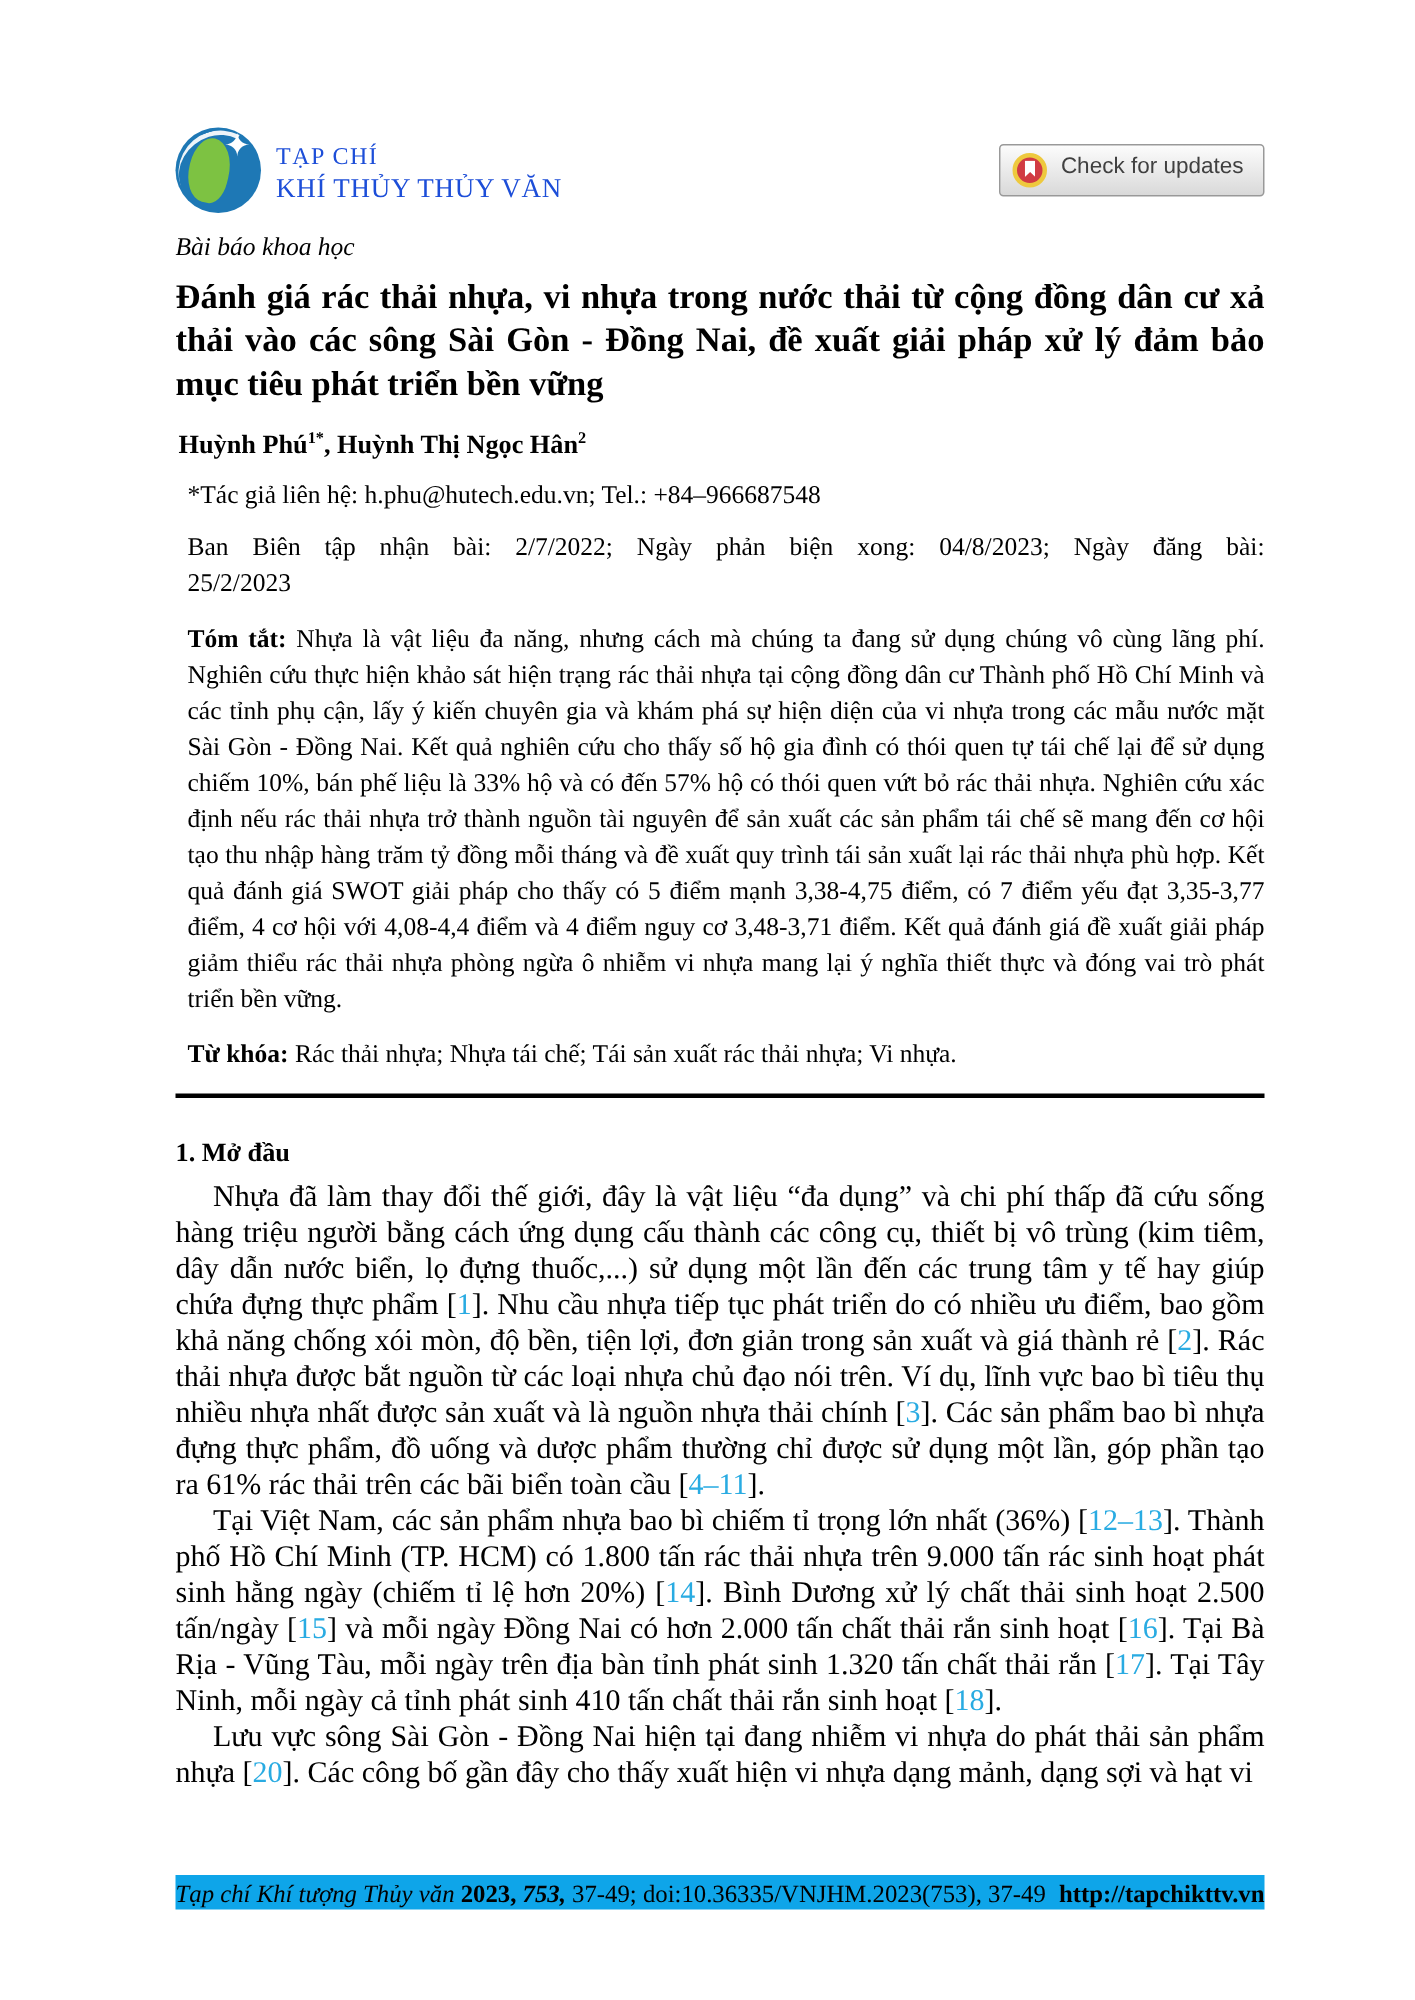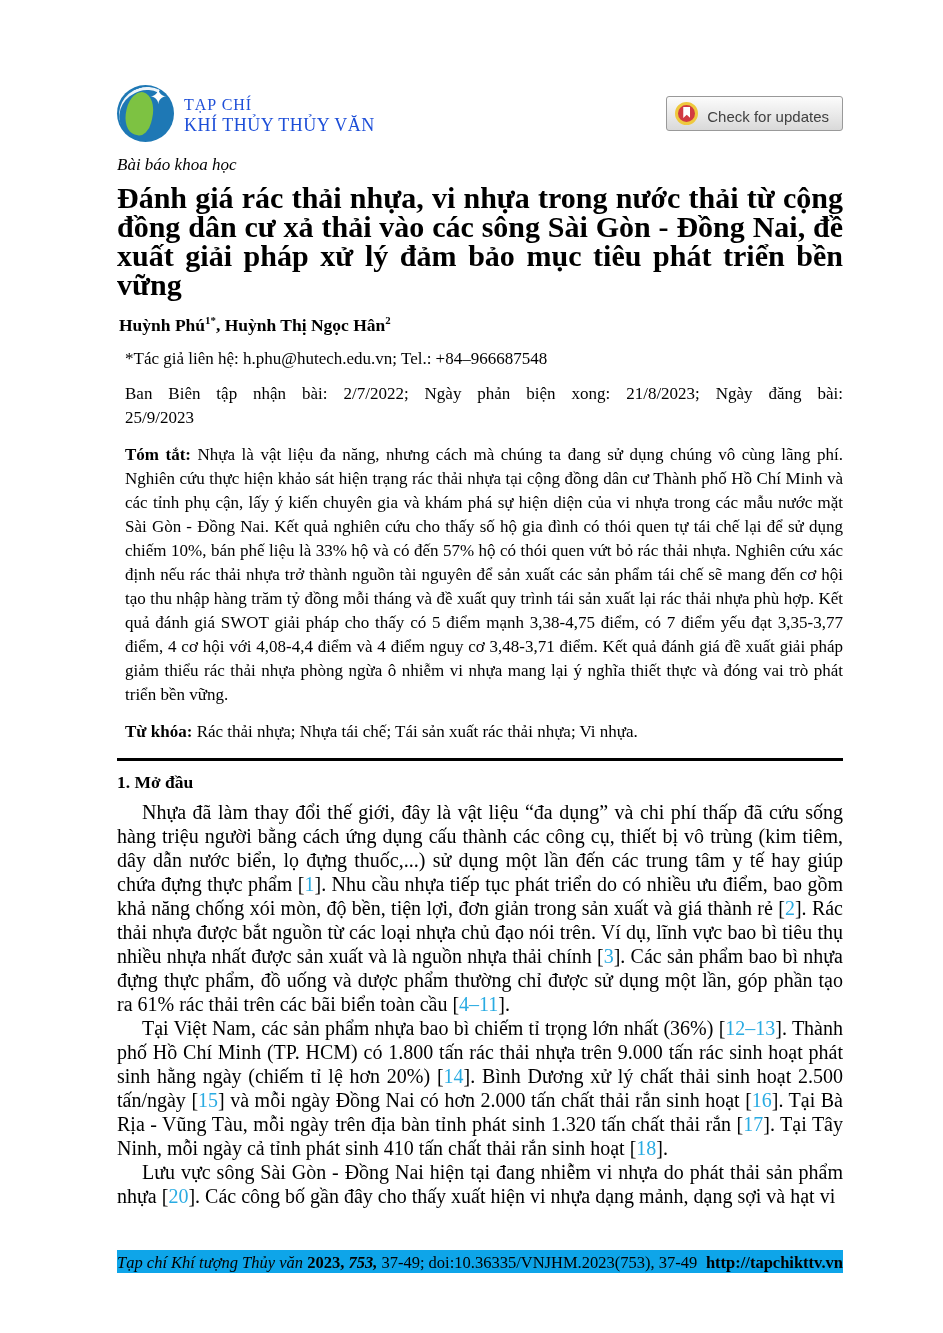--- a/index.html
+++ b/index.html
@@ -16,46 +16,46 @@
   .globe::before{content:"";position:absolute;left:9px;top:7px;width:27px;height:43px;background:#7dc242;
     border-radius:62% 75% 50% 70%;transform:rotate(14deg);}
   .globe::after{content:"";position:absolute;left:2px;top:2px;width:53px;height:53px;border-radius:50%;
     border-top:3px solid rgba(255,255,255,.92);border-right:3px solid rgba(255,255,255,0);transform:rotate(-18deg);}
   .globe .star{position:absolute;top:2px;right:7px;color:#fff;font-size:21px;line-height:1;z-index:2;
     font-family:"DejaVu Sans",sans-serif;}
   .logo-text{color:#1d4ed8;line-height:1.15;padding-top:5px;}
   .logo-text .l1{font-size:16px;letter-spacing:1px;}
   .logo-text .l2{font-size:18px;letter-spacing:.5px;}
 
-  .check-btn{display:flex;align-items:flex-end;gap:9px;margin-top:11px;padding:5px 13px 5px 8px;
+  .check-btn{display:flex;align-items:flex-start;gap:9px;margin-top:11px;padding:5px 13px 5px 8px;
     background:linear-gradient(#fcfcfc,#d9d9d9);border:1px solid #999;border-radius:3px;
     font-family:"Liberation Sans",sans-serif;font-size:15px;color:#404040;cursor:pointer;}
   .cm-icon{position:relative;width:17px;height:17px;border-radius:50%;background:#d13b42;
     border:3px solid #eec93e;flex:0 0 auto;}
   .cm-book{position:absolute;left:5px;top:2px;width:7px;height:11px;background:#fff;
     clip-path:polygon(0 0,100% 0,100% 100%,50% 70%,0 100%);}
 
   
   .kicker{margin-top:13px;font-style:italic;font-size:17px;}
-  .title{margin-top:8px;font-size:30px;font-weight:bold;line-height:29px;text-align:justify;}
+  .title{margin-top:8px;font-size:23px;font-weight:bold;line-height:29px;text-align:justify;}
   .authors{margin-top:16px;margin-left:2px;font-size:17.5px;font-weight:bold;}
   .front{margin-left:8px;font-size:17px;line-height:24px;}
   .affs{margin-top:9px;text-align:justify;}
   .aff{padding-left:13px;text-indent:-13px;}
   .corr{margin-top:11px;}
   .history{margin-top:11px;}
   .history .l1{display:block;text-align-last:justify;}
   .history .l2{display:block;}
   .abstract{margin-top:13px;text-align:justify;}
   .lbl{font-weight:bold;}
   .keywords{margin-top:13px;text-align:justify;}
   .rule{margin-top:14px;border:0;border-top:3px solid #000;height:0;}
 
   
-  .sec-heading{margin-top:11px;font-size:17.5px;font-weight:bold;}
+  .sec-heading{margin-top:26px;font-size:17.5px;font-weight:bold;}
   .body-text{margin-top:7px;font-size:20px;line-height:24px;text-align:justify;}
   .body-text p{margin:0;text-indent:25px;}
   .cite{color:#29abe2;cursor:pointer;}
   sup{font-size:.62em;line-height:0;}
 
   
   .footer{position:absolute;left:117px;top:1250px;width:726px;display:flex;
     justify-content:space-between;align-items:baseline;font-size:16.5px;background:#0ea5e9;padding-top:3px;z-index:3;}
   .f-journal{font-style:italic;}
   .f-year{font-weight:bold;}
@@ -89,22 +89,22 @@
 
   <h1 class="title" style="margin:8px 0 0 0;">Đánh giá rác thải nhựa, vi nhựa trong nước thải từ cộng đồng dân cư xả thải vào các sông Sài Gòn - Đồng Nai, đề xuất giải pháp xử lý đảm bảo mục tiêu phát triển bền vững</h1>
 
   <div class="authors">Huỳnh Phú<sup>1*</sup>, Huỳnh Thị Ngọc Hân<sup>2</sup></div>
 
   <div class="front">
 
     <div class="corr">*Tác giả liên hệ: h.phu@hutech.edu.vn; Tel.: +84–966687548</div>
 
     <div class="history">
-      <span class="l1">Ban Biên tập nhận bài: 2/7/2022; Ngày phản biện xong: 21/8/2023; Ngày đăng bài:</span>
-      <span class="l2">25/9/2023</span>
+      <span class="l1">Ban Biên tập nhận bài: 2/7/2022; Ngày phản biện xong: 04/8/2023; Ngày đăng bài:</span>
+      <span class="l2">25/2/2023</span>
     </div>
 
     <div class="abstract">
       <span class="lbl">Tóm tắt:</span>
       <span>Nhựa là vật liệu đa năng, nhưng cách mà chúng ta đang sử dụng chúng vô cùng lãng phí. Nghiên cứu thực hiện khảo sát hiện trạng rác thải nhựa tại cộng đồng dân cư Thành phố Hồ Chí Minh và các tỉnh phụ cận, lấy ý kiến chuyên gia và khám phá sự hiện diện của vi nhựa trong các mẫu nước mặt Sài Gòn - Đồng Nai. Kết quả nghiên cứu cho thấy số hộ gia đình có thói quen tự tái chế lại để sử dụng chiếm 10%, bán phế liệu là 33% hộ và có đến 57% hộ có thói quen vứt bỏ rác thải nhựa. Nghiên cứu xác định nếu rác thải nhựa trở thành nguồn tài nguyên để sản xuất các sản phẩm tái chế sẽ mang đến cơ hội tạo thu nhập hàng trăm tỷ đồng mỗi tháng và đề xuất quy trình tái sản xuất lại rác thải nhựa phù hợp. Kết quả đánh giá SWOT giải pháp cho thấy có 5 điểm mạnh 3,38-4,75 điểm, có 7 điểm yếu đạt 3,35-3,77 điểm, 4 cơ hội với 4,08-4,4 điểm và 4 điểm nguy cơ 3,48-3,71 điểm. Kết quả đánh giá đề xuất giải pháp giảm thiểu rác thải nhựa phòng ngừa ô nhiễm vi nhựa mang lại ý nghĩa thiết thực và đóng vai trò phát triển bền vững.</span>
     </div>
 
     <div class="keywords">
       <span class="lbl">Từ khóa:</span>
       <span>Rác thải nhựa; Nhựa tái chế; Tái sản xuất rác thải nhựa; Vi nhựa.</span>

